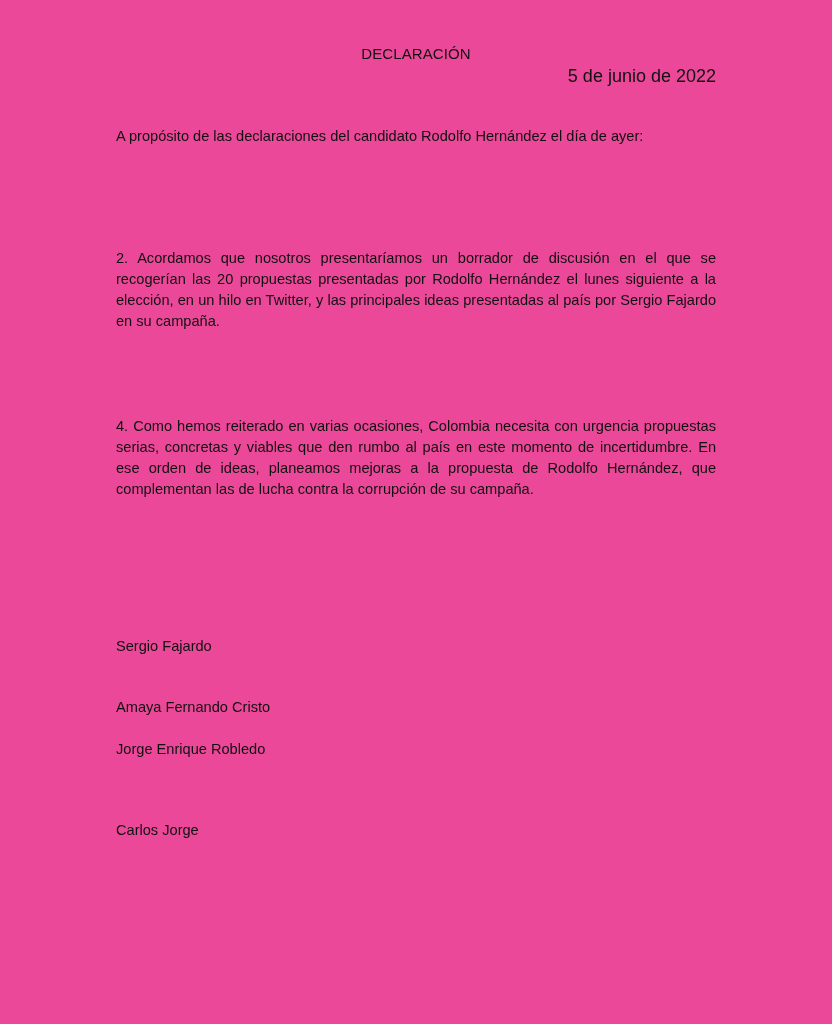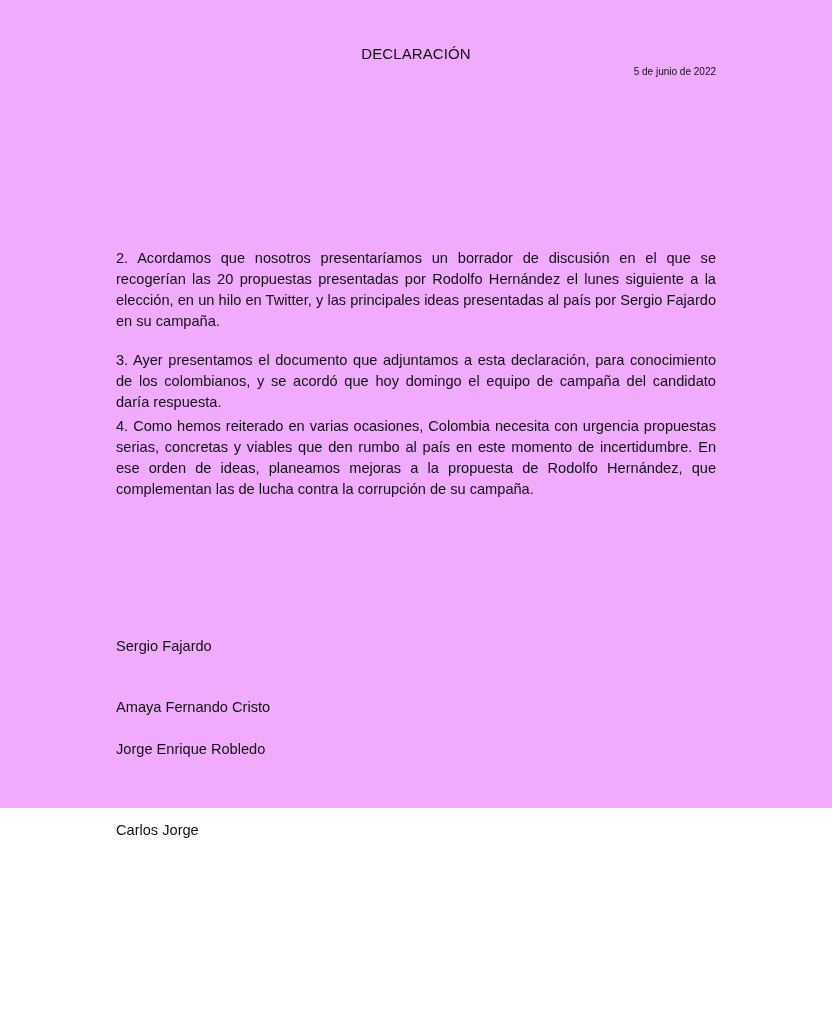--- a/index.html
+++ b/index.html
@@ -12,37 +12,37 @@
       height: 1024px;
       position: relative;
       overflow: hidden;
       font-family: "Liberation Sans", sans-serif;
       color: #111111;
     }
     .page {
       position: absolute;
       left: 0; top: 0;
       width: 832px;
-      height: 808px;
-      background: #f0abfc;
+      height: 1024px;
+      background: #ec4899;
     }
     .title {
       position: absolute;
       top: 45px;
       left: 0;
       width: 832px;
       text-align: center;
       font-size: 15px;
       letter-spacing: 0.1px;
     }
     .date {
       position: absolute;
       top: 66px;
       right: 116px;
-      font-size: 10px;
+      font-size: 18px;
       text-align: center;
     }
     .body-text {
       position: absolute;
       left: 116px;
       width: 600px;
       font-size: 14.6px;
       line-height: 21px;
       text-align: justify;
     }
@@ -63,22 +63,22 @@
     .sig2 { top: 739px; }
     .sig3 { top: 820px; }
   </style>
 </head>
 <body>
 
 <div class="page">
   <div class="title">DECLARACIÓN</div>
   <div class="date">5 de junio de 2022</div>
 
+  <div class="body-text intro">A propósito de las declaraciones del candidato Rodolfo Hernández el día de ayer:</div>
 
   <div class="body-text p2">2. Acordamos que nosotros presentaríamos un borrador de discusión en el que se recogerían las 20 propuestas presentadas por Rodolfo Hernández el lunes siguiente a la elección, en un hilo en Twitter, y  las principales ideas presentadas al país por Sergio Fajardo en su campaña.</div>
-  <div class="body-text p3">3. Ayer presentamos el documento que adjuntamos a esta declaración, para conocimiento de los colombianos, y se acordó que hoy domingo el equipo de campaña del candidato daría respuesta.</div>
   <div class="body-text p4">4. Como hemos reiterado en varias ocasiones, Colombia necesita con urgencia propuestas serias, concretas y viables que den rumbo al país en este momento de incertidumbre. En ese orden de ideas, planeamos mejoras a la propuesta de Rodolfo Hernández, que complementan las de lucha contra la corrupción de su campaña.</div>
 
   <div class="sig sig0">Sergio Fajardo</div>
   <div class="sig sig1">Amaya Fernando Cristo</div>
   <div class="sig sig2">Jorge Enrique Robledo</div>
   <div class="sig sig3">Carlos Jorge</div>
 </div>
 
 </body></html>

